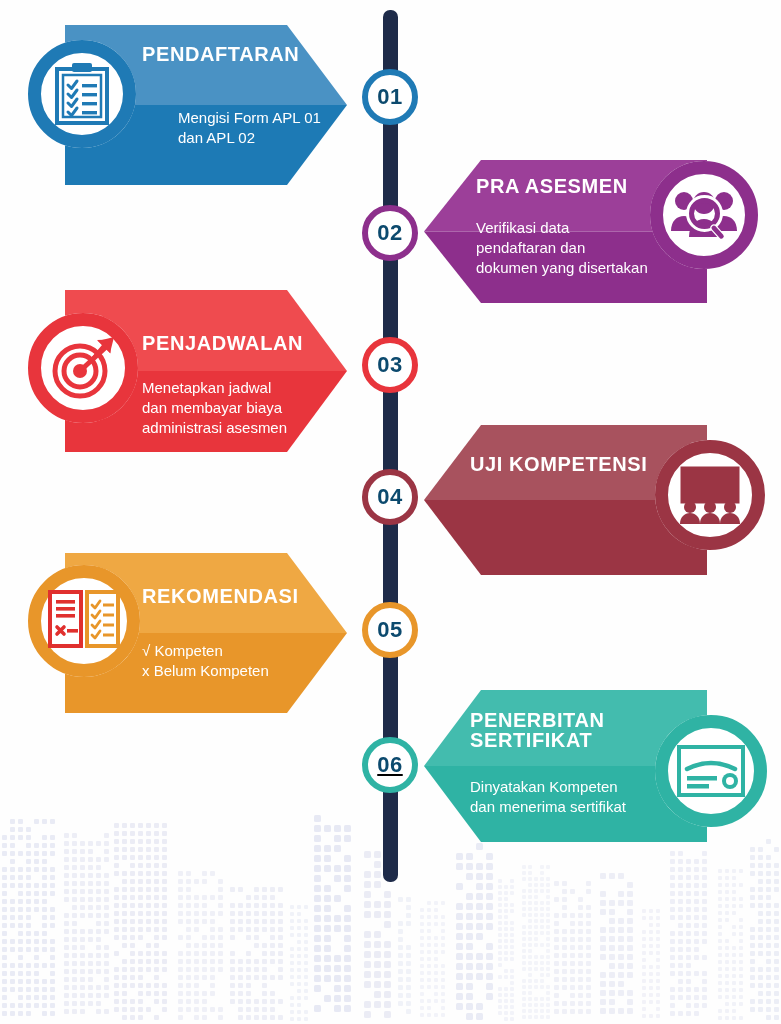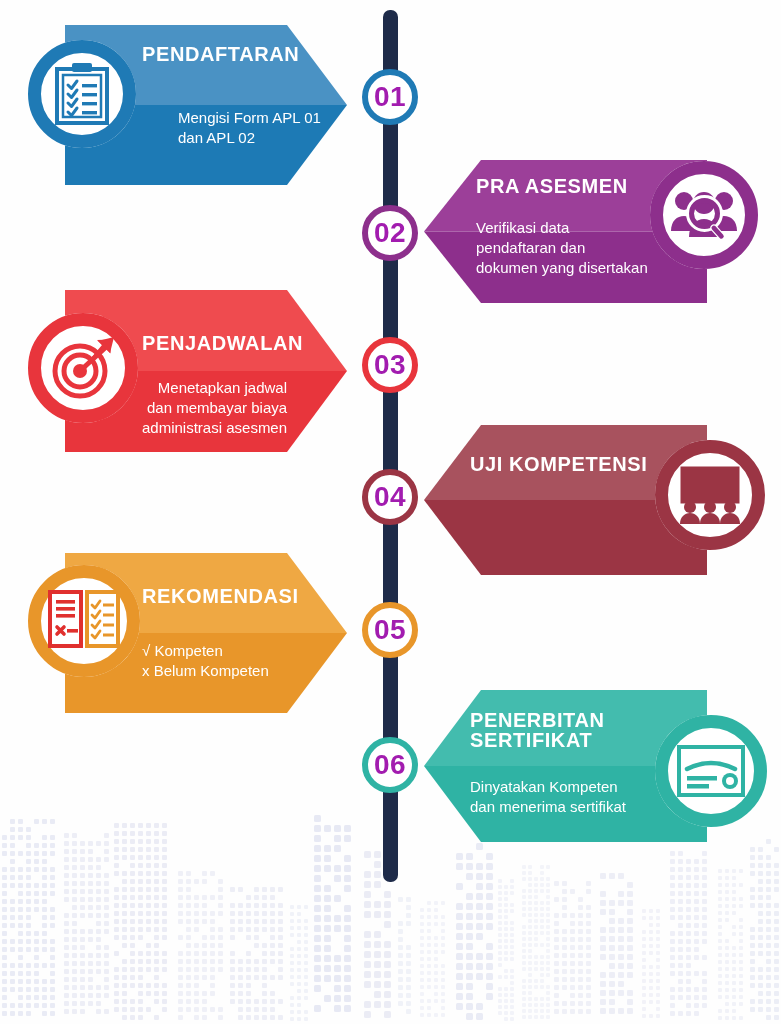--- a/index.html
+++ b/index.html
@@ -46,21 +46,21 @@
   .medal .ring{position:absolute;inset:0;border-radius:50%;}
   .medal .glyph{position:absolute;inset:0;display:flex;align-items:center;justify-content:center;}
 
   
   .badge{
     position:absolute;width:56px;height:56px;border-radius:50%;
     background:#ffffff;z-index:6;box-sizing:border-box;
     display:flex;align-items:center;justify-content:center;
   }
   .badge span{
-    font-size:28px;font-weight:700;color:#a21caf;letter-spacing:.5px;
+    font-size:22px;font-weight:700;color:#0c4a6e;letter-spacing:.5px;
     line-height:1;
   }
 </style>
 </head>
 <body>
 
 <div id="stage">
 
   <svg id="skyline" viewBox="0 0 781 215" preserveAspectRatio="none" aria-hidden="true">
       <g opacity="0.55">
@@ -1698,21 +1698,21 @@
         <circle cx="33.5" cy="26.5" r="13" fill="none" stroke="#8d2f8c" stroke-width="5"></circle>
         <rect x="43" y="36" width="7" height="19" rx="3.5" fill="#ffffff" transform="rotate(-42 46.5 45)"></rect>
         <rect x="44.2" y="37.2" width="4.6" height="16" rx="2.3" fill="#8d2f8c" transform="rotate(-42 46.5 45)"></rect>
       </svg>
           </div>
         </div>
         <div class="badge" style="left: 362px; top: 45px; border: 6px solid rgb(141, 47, 140);">
           <span>02</span>
         </div>
       </div>
-      <div class="step" style="top: 290px; height: 162px; text-align: right;">
+      <div class="step" style="top: 290px; height: 162px;">
         <div class="banner" style="left: 65px;">
           <svg width="282" height="162" viewBox="0 0 282 162">
        <path d="M0,0 L222,0 L282,81 L0,81 Z" fill="#ef4b4f"></path>
        <path d="M0,81 L282,81 L222,162 L0,162 Z" fill="#e8353c"></path>
      </svg>
         </div>
         <div class="btext btitle" style="left: 142px; top: 43px;">PENJADWALAN</div>
         <div class="btext bdesc" style="left: 142px; top: 88px;">Menetapkan jadwal
 dan membayar biaya
 administrasi asesmen</div>
@@ -1818,19 +1818,19 @@
             <svg width="68" height="52" viewBox="0 0 68 52">
         <rect x="2" y="2" width="64" height="48" fill="none" stroke="#2fb3a4" stroke-width="4"></rect>
         <path d="M10 24 Q34 12 58 24" fill="none" stroke="#2fb3a4" stroke-width="4.5" stroke-linecap="round"></path>
         <rect x="10" y="31" width="30" height="4.5" fill="#2fb3a4"></rect>
         <rect x="10" y="39" width="22" height="4.5" fill="#2fb3a4"></rect>
         <circle cx="53" cy="36" r="8" fill="#2fb3a4"></circle>
         <circle cx="53" cy="36" r="4" fill="#ffffff"></circle>
       </svg>
           </div>
         </div>
-        <div class="badge" style="left: 362px; top: 47px; border: 6px solid rgb(47, 179, 164);">
+        <div class="badge" style="left: 362px; top: 47px; border: 6px solid rgb(47, 179, 164); text-decoration: underline;">
           <span>06</span>
         </div>
       </div>
     </div>
 
 </div>
 
 </body></html>

